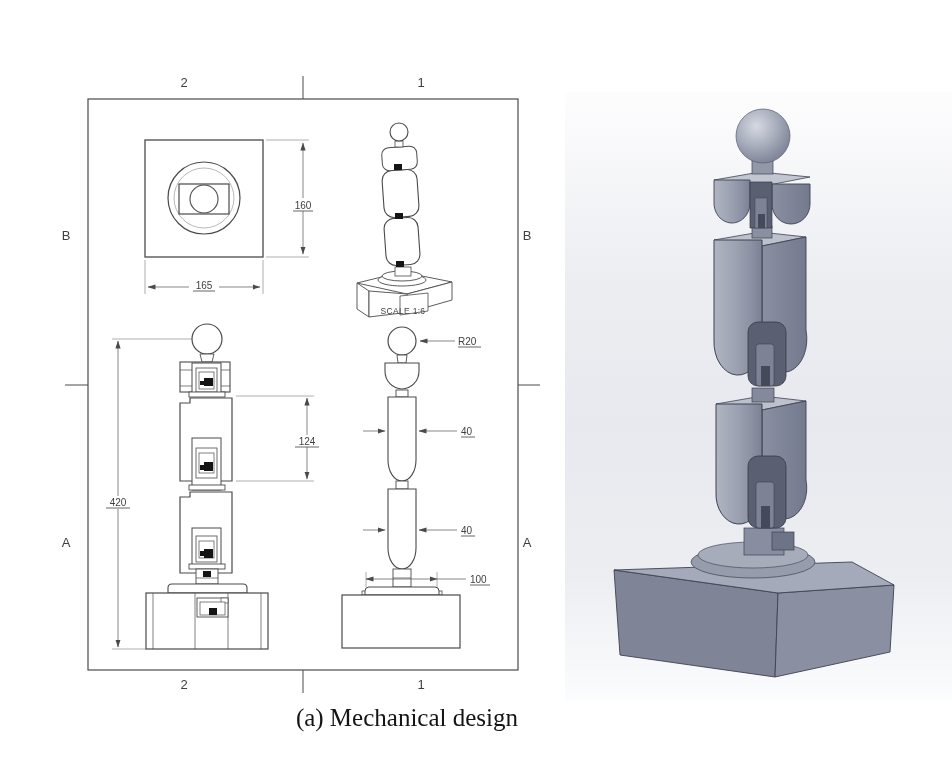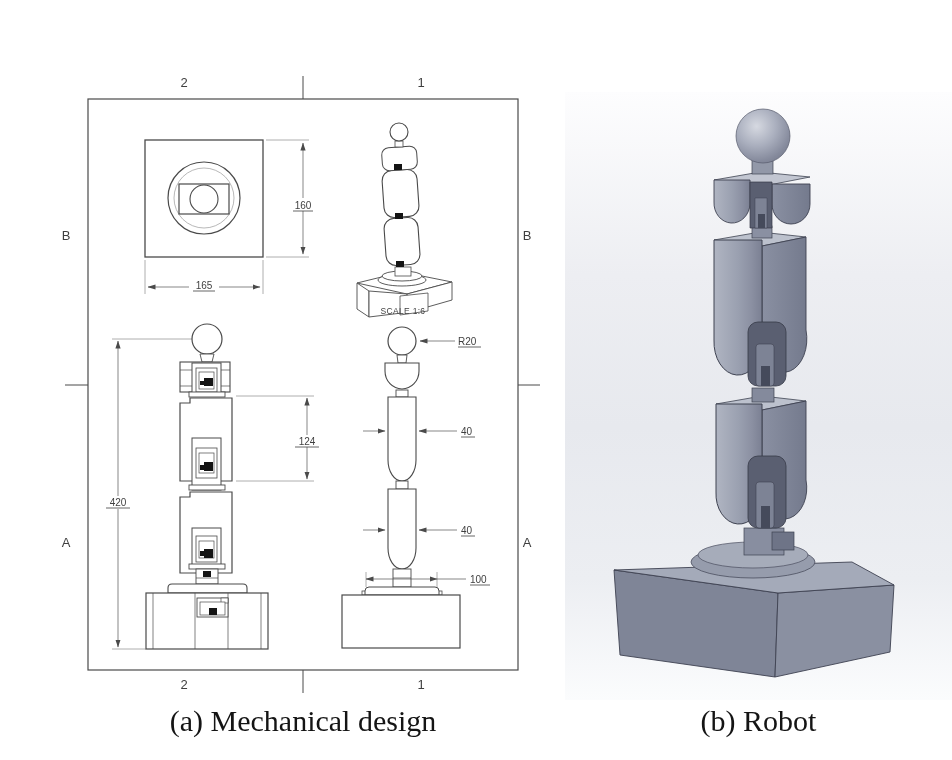--- a/index.html
+++ b/index.html
@@ -3,22 +3,22 @@
 <meta charset="utf-8">
 <style>
   html,body{margin:0;padding:0;background:#ffffff;}
   .page{position:relative;width:952px;height:760px;background:#ffffff;overflow:hidden;
         font-family:"Liberation Sans",sans-serif;}
   .panel-svg{position:absolute;}
   .drawing text{font-family:"Liberation Sans",sans-serif;fill:#3f3f3f;}
   .zone-label{font-size:13px;fill:#3a3a3a;}
   .dim-label{font-size:10px;fill:#3f3f3f;}
   .scale-label{font-size:8.5px;letter-spacing:0.3px;fill:#3f3f3f;}
-  .caption{position:absolute;top:704px;text-align:center;
-           font-family:"Liberation Serif",serif;font-size:30px;color:#141414;}
+  .caption{position:absolute;top:704px;text-align:right;
+           font-family:"Liberation Serif",serif;font-size:25px;color:#141414;}
   .caption-a{left:88px;width:430px;}
   .caption-b{left:565px;width:387px;}
   
   .ln{stroke:#4a4a4a;fill:none;}
   .fw{stroke:#4a4a4a;fill:#ffffff;}
   .dim{stroke:#555555;stroke-width:0.7;fill:none;}
   .ext{stroke:#6a6a6a;stroke-width:0.55;fill:none;}
   .blk{fill:#141414;stroke:none;}
   .gap{fill:#ffffff;stroke:none;}
   .ul{stroke:#3f3f3f;stroke-width:0.8;}
@@ -260,14 +260,13 @@
       <rect x="750" y="182" width="22" height="46" fill="#5a5f71" stroke="#363a48" stroke-width="0.7"></rect>
       <rect x="755" y="198" width="12" height="30" fill="#7d8395" stroke-width="0.5"></rect>
       <rect x="758" y="214" width="7" height="14" fill="#454a5b" stroke="none"></rect>
     </g>
 
     <rect x="752" y="158" width="21" height="16" fill="#9298a8" stroke="#3e4251" stroke-width="0.7"></rect>
     <circle cx="763" cy="136" r="27" fill="url(#sphG)" stroke="#565a6b" stroke-width="0.7"></circle>
   </svg>
 
   <div class="caption caption-a">(a) Mechanical design</div>
-  <div class="caption caption-b">(b) Robot</div>
 </div>
 
 </body></html>

